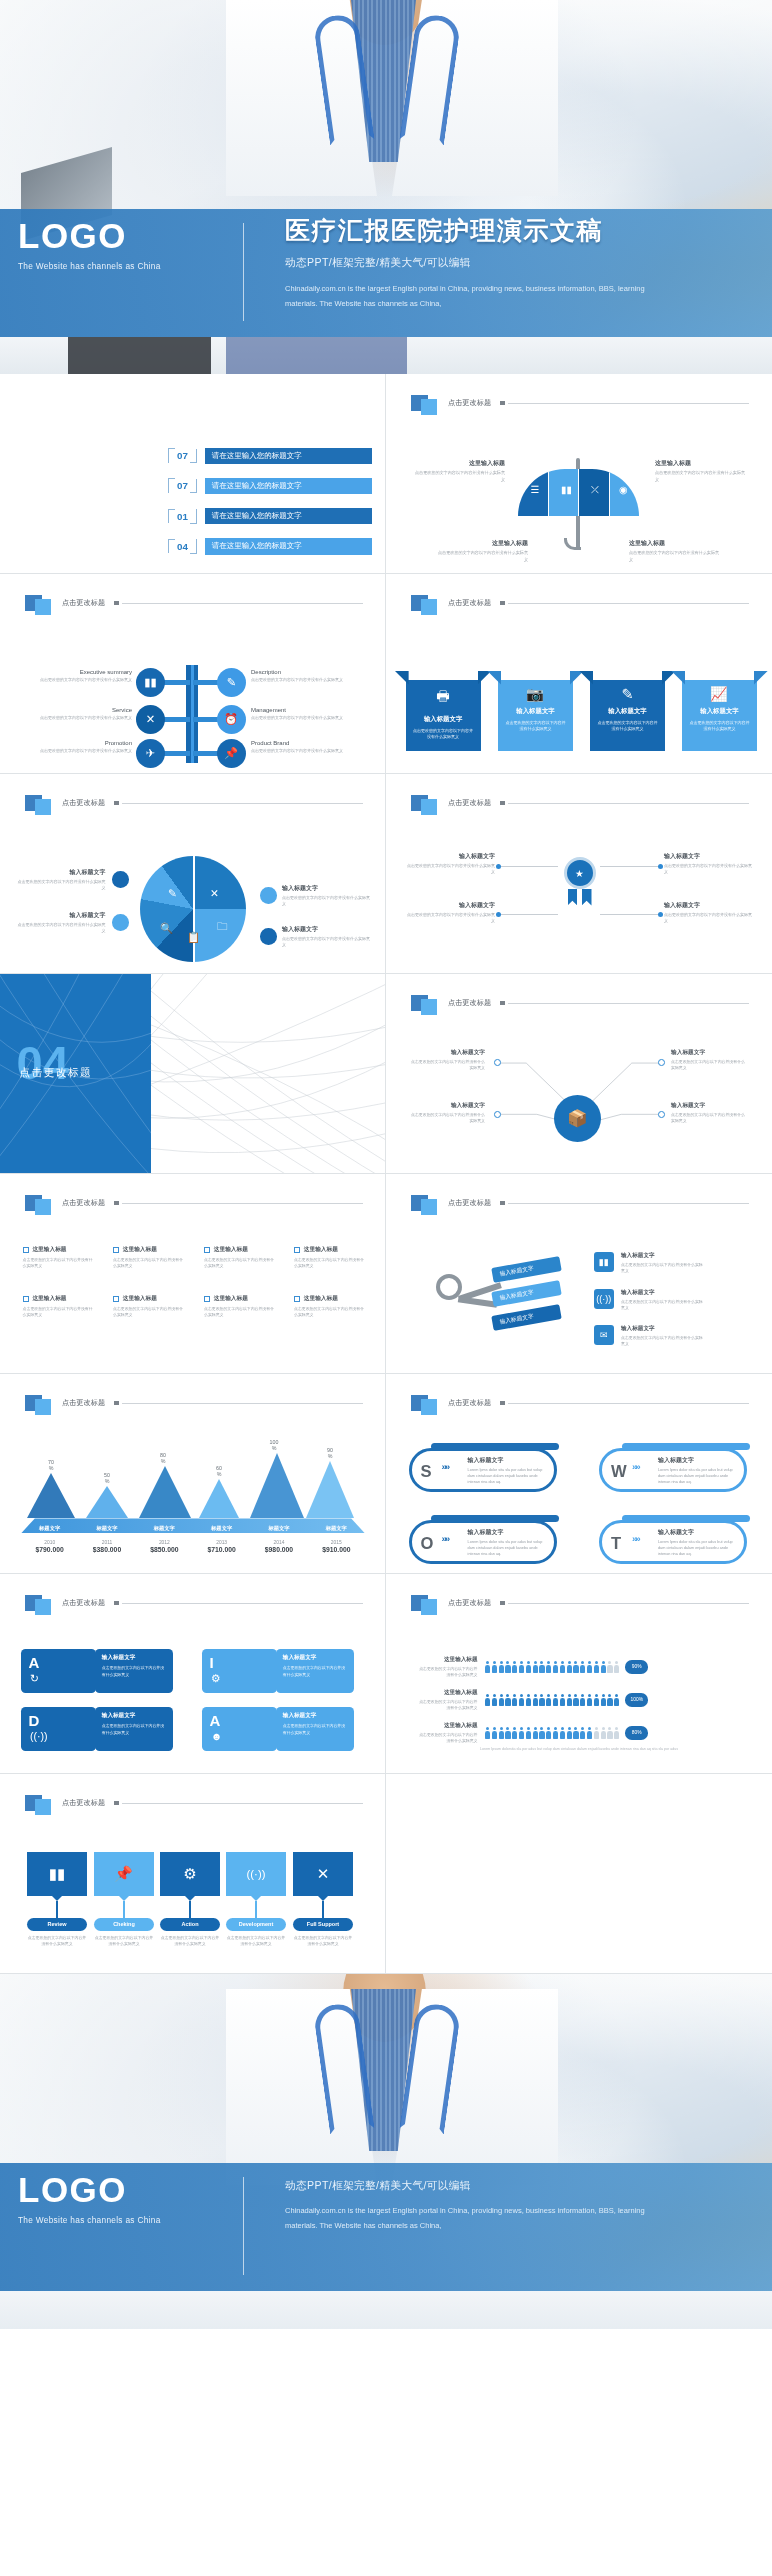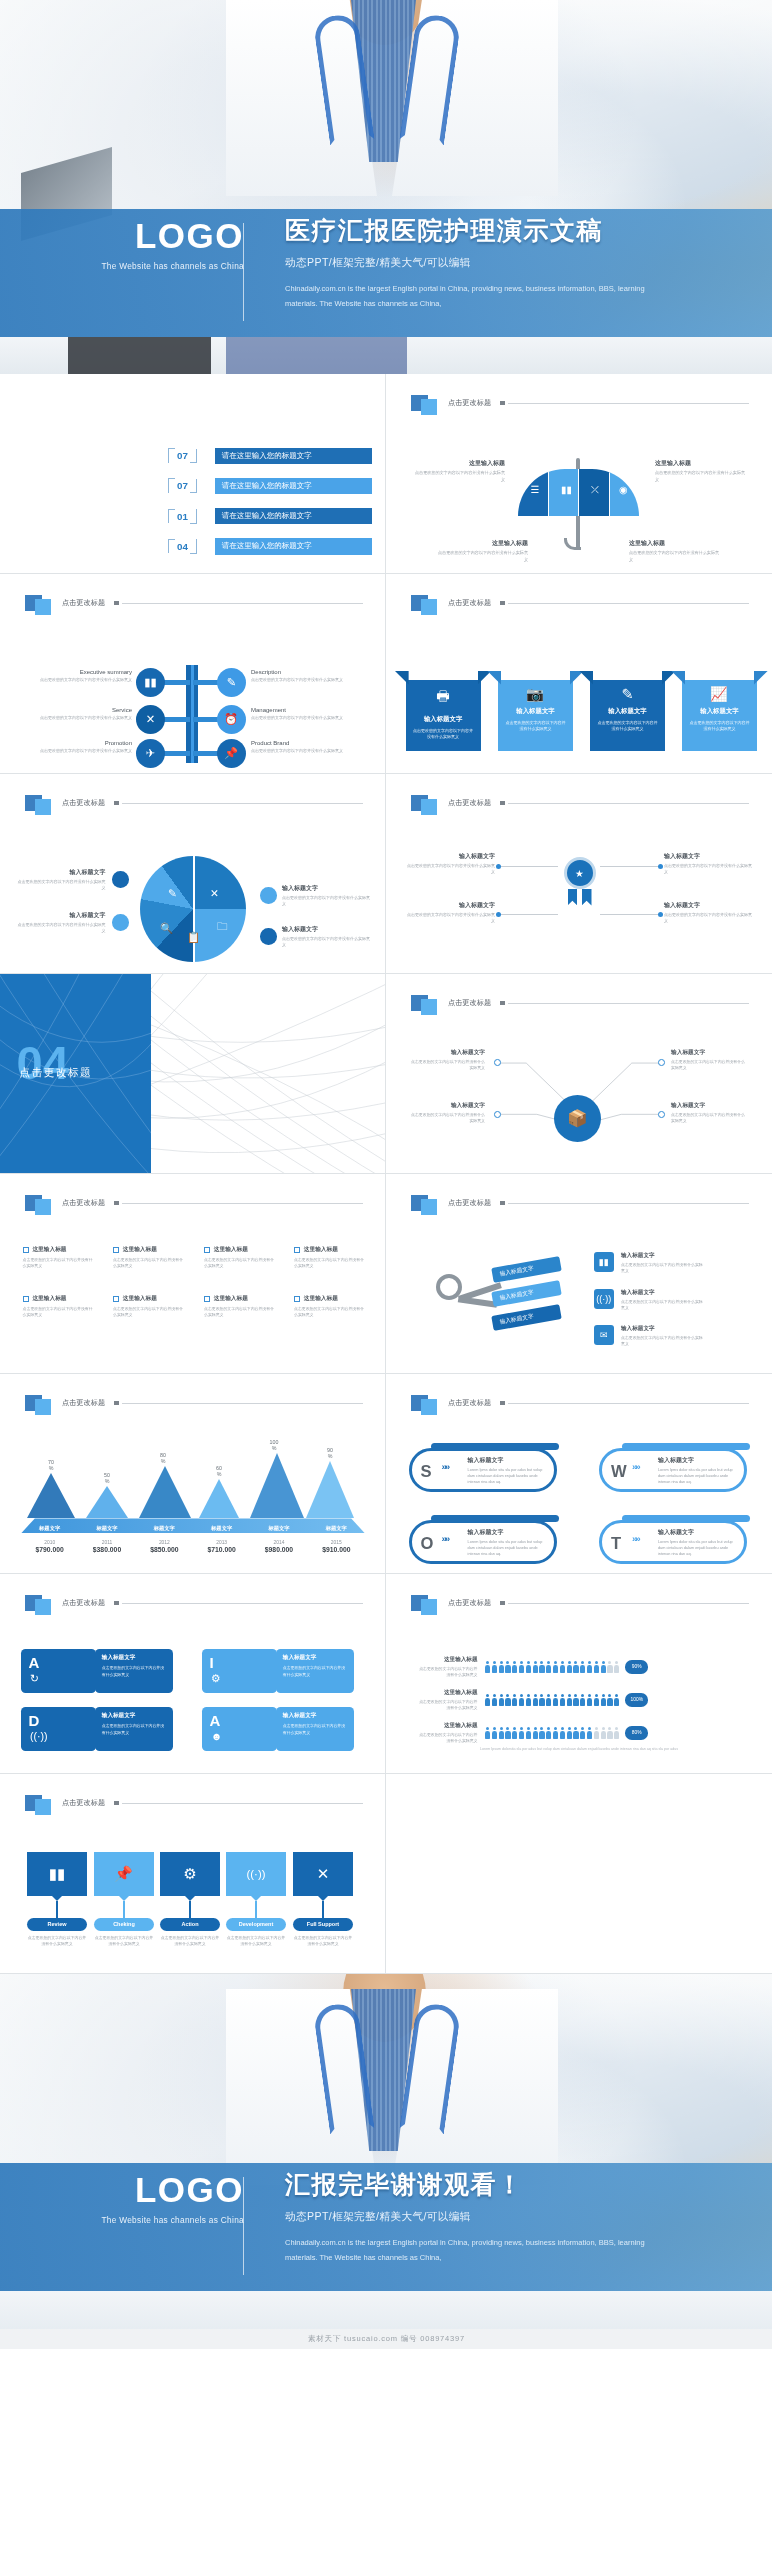--- a/index.html
+++ b/index.html
@@ -36,21 +36,21 @@
     background:repeating-linear-gradient(90deg,#4f7bb5 0 2.3px,#6e97c9 2.3px 4.5px);
     clip-path:polygon(0 0,100% 0,72% 100%,28% 100%); opacity:.95;}
   .coatL{position:absolute;left:226px;top:0;width:151px;height:196px;background:linear-gradient(180deg,#ffffff,#eef2f6);clip-path:polygon(0 0,82% 0,100% 100%,0 100%);}
   .coatR{position:absolute;left:392px;top:0;width:166px;height:196px;background:linear-gradient(180deg,#ffffff,#eef2f6);clip-path:polygon(18% 0,100% 0,100% 100%,0 100%);}
   .face{position:absolute;left:343px;top:-53px;width:83px;height:98px;border-radius:50%;background:radial-gradient(circle at 50% 45%,#e5bb93,#cf9f76);}
   .tabletL{position:absolute;left:21px;top:160px;width:91px;height:68px;background:linear-gradient(140deg,#6f7b86,#aab4bd);transform:skewY(-16deg);opacity:.9;}
 
   .cover-band { position:absolute; left:0; top:209px; width:773px; height:128px;
      background:linear-gradient(90deg, rgba(48,122,188,.93), rgba(58,132,196,.88) 55%, rgba(76,150,205,.82)); }
   .cover-band-inner{position:relative;height:100%;}
-  .logo-block{position:absolute;left:18px;top:9px;width:226px;text-align:right;color:#fff;}
+  .logo-block{position:absolute;left:18px;top:9px;width:226px;text-align:left;color:#fff;}
   .logo-text{font-size:35px;font-weight:bold;letter-spacing:1.5px;line-height:1;color:#fff;}
   .logo-sub{font-size:8.3px;margin-top:7.5px;color:#e9f2fb;letter-spacing:0.3px;}
   .vrule{position:absolute;left:243px;top:13.6px;width:0.8px;height:98px;background:rgba(255,255,255,.65);}
   .cover-right{position:absolute;left:285px;top:6px;width:468px;}
   .cover-title{font-size:25px;font-weight:bold;color:#fff;letter-spacing:1.5px;line-height:1.25;
      text-shadow:0 1.5px 2.3px rgba(0,40,80,.35);}
   .cover-sub1{margin-top:9.8px;font-size:10.6px;color:#eaf3fc;letter-spacing:0.4px;}
   .cover-sub2{margin-top:10.6px;font-size:7.5px;color:#dcebf8;line-height:2.0;max-width:362px;}
   .cover-strip{position:absolute;left:0;top:337px;width:773px;height:37px;
      background:linear-gradient(180deg,#f2f5f8,#e4eaef);}
@@ -76,21 +76,21 @@
   .cn-glyph{position:absolute;left:19.6px;top:65px;width:113px;height:59px;}
   .cn-glyph i{position:absolute;background:#5cb3ef;display:block;}
   .cn-label{position:absolute;left:0;top:110px;width:151px;text-align:center;color:#fff;font-size:14.3px;letter-spacing:2.3px;}
   .cn-rows{position:absolute;left:168px;top:72px;width:204px;}
   .cn-row{display:flex;align-items:center;margin-bottom:10.6px;}
   .cn-num{position:relative;width:29px;height:19.6px;display:flex;align-items:center;justify-content:center;
      color:#2a7ec4;font-weight:bold;font-size:9.8px;}
   .cn-num:before,.cn-num:after{content:"";position:absolute;width:6px;height:13.6px;border:1.5px solid #8fb7da;}
   .cn-num:before{left:0;top:2.3px;border-right:none;border-bottom:none;}
   .cn-num:after{right:0;bottom:2.3px;border-left:none;border-top:none;}
-  .cn-bar{flex:1;height:16.6px;margin-left:18px;display:flex;align-items:center;padding-left:6.8px;
+  .cn-bar{flex:1;height:16.6px;margin-left:8px;display:flex;align-items:center;padding-left:6.8px;
      color:#fff;font-size:7.5px;}
   .cn-bar.d{background:#1f6fb5;}
   .cn-bar.l{background:#4aa3e8;}
 
   
   .umb{position:absolute;left:121px;top:72px;width:143px;height:106px;}
   .umb-canopy{position:absolute;left:11.3px;top:22.6px;width:121px;height:47px;
      border-radius:60px 60px 0 0;overflow:hidden;display:flex;}
   .umb-canopy div{flex:1;height:100%;border-right:1.5px solid #fff;}
   .umb-pole{position:absolute;left:69px;top:12px;width:3.8px;height:91px;background:#8d969e;border-radius:2.3px;}
@@ -1194,23 +1194,21 @@
     <div class="steth b" style="top:30px;"></div>
 
     <div class="end-band">
       <div class="cover-band-inner">
         <div class="logo-block">
           <div class="logo-text">LOGO</div>
           <div class="logo-sub">The Website has channels as China</div>
         </div>
         <div class="vrule"></div>
         <div class="cover-right">
-          <div class="cover-title">汇报完毕谢谢观看！</div>
           <div class="cover-sub1">动态PPT/框架完整/精美大气/可以编辑</div>
           <div class="cover-sub2">Chinadaily.com.cn is the largest English portal in China, providing news, business information, BBS, learning materials. The Website has channels as China,</div>
         </div>
       </div>
     </div>
     <div class="end-bottom"></div>
   </div>
-  <div class="footer-bar">素材天下 tusucaio.com  编号 008974397</div>
 </div>
 
 
 </body></html>

